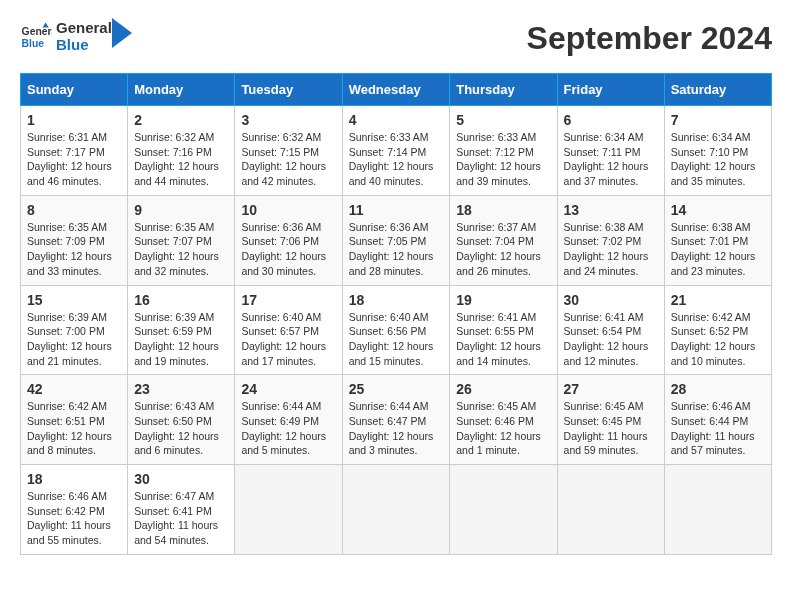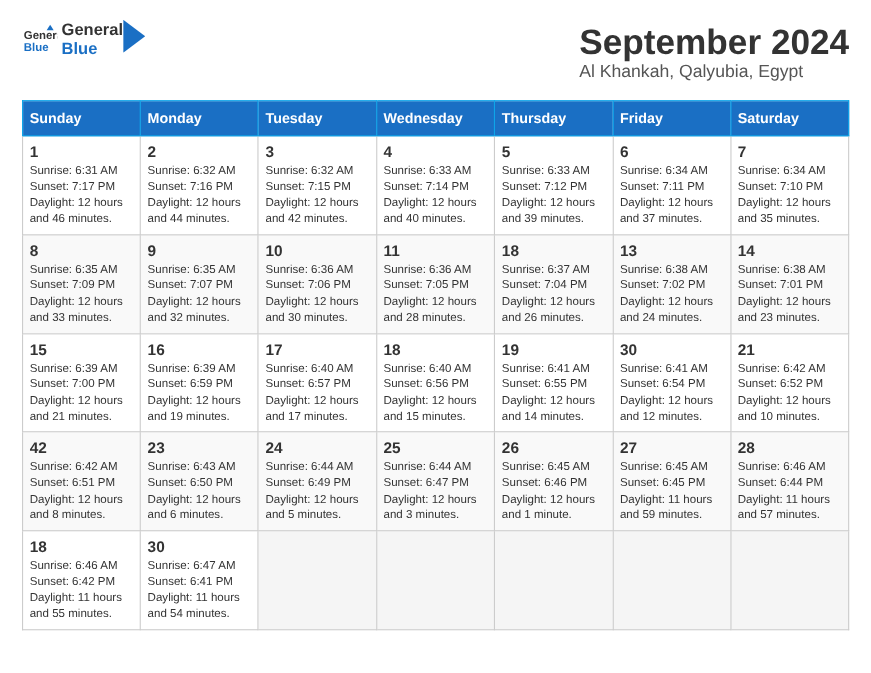--- a/index.html
+++ b/index.html
@@ -19,21 +19,21 @@
     .logo {
       display: flex;
       align-items: center;
       gap: 4px;
     }
     .logo-icon {
       width: 32px;
       height: 32px;
     }
     .title-block {
-      text-align: left;
+      text-align: center;
       margin-left: 28px;
     }
     .month-title {
       font-size: 32px;
       font-weight: bold;
       color: #333;
     }
     .location-title {
       font-size: 16px;
       color: #555;
@@ -95,21 +95,20 @@
     <div style="line-height:1.1;">
       <div style="font-size:15px;font-weight:bold;color:#333;">General</div>
       <div style="font-size:15px;font-weight:bold;color:#1a6fc4;">Blue</div>
     </div>
     <svg width="20" height="30" viewBox="0 0 20 30" style="margin-left:-4px;margin-top:-8px;">
       <polygon points="0,0 20,15 0,30" fill="#1a6fc4"></polygon>
     </svg>
   </div>
   <div class="title-block">
     <div class="month-title">September 2024</div>
-    <div class="location-title">Al Khankah, Qalyubia, Egypt</div>
   </div>
 </div>
 
 <table class="calendar-table">
   <thead>
     <tr>
     <th>Sunday</th>
         <th>Monday</th>
         <th>Tuesday</th>
         <th>Wednesday</th>

